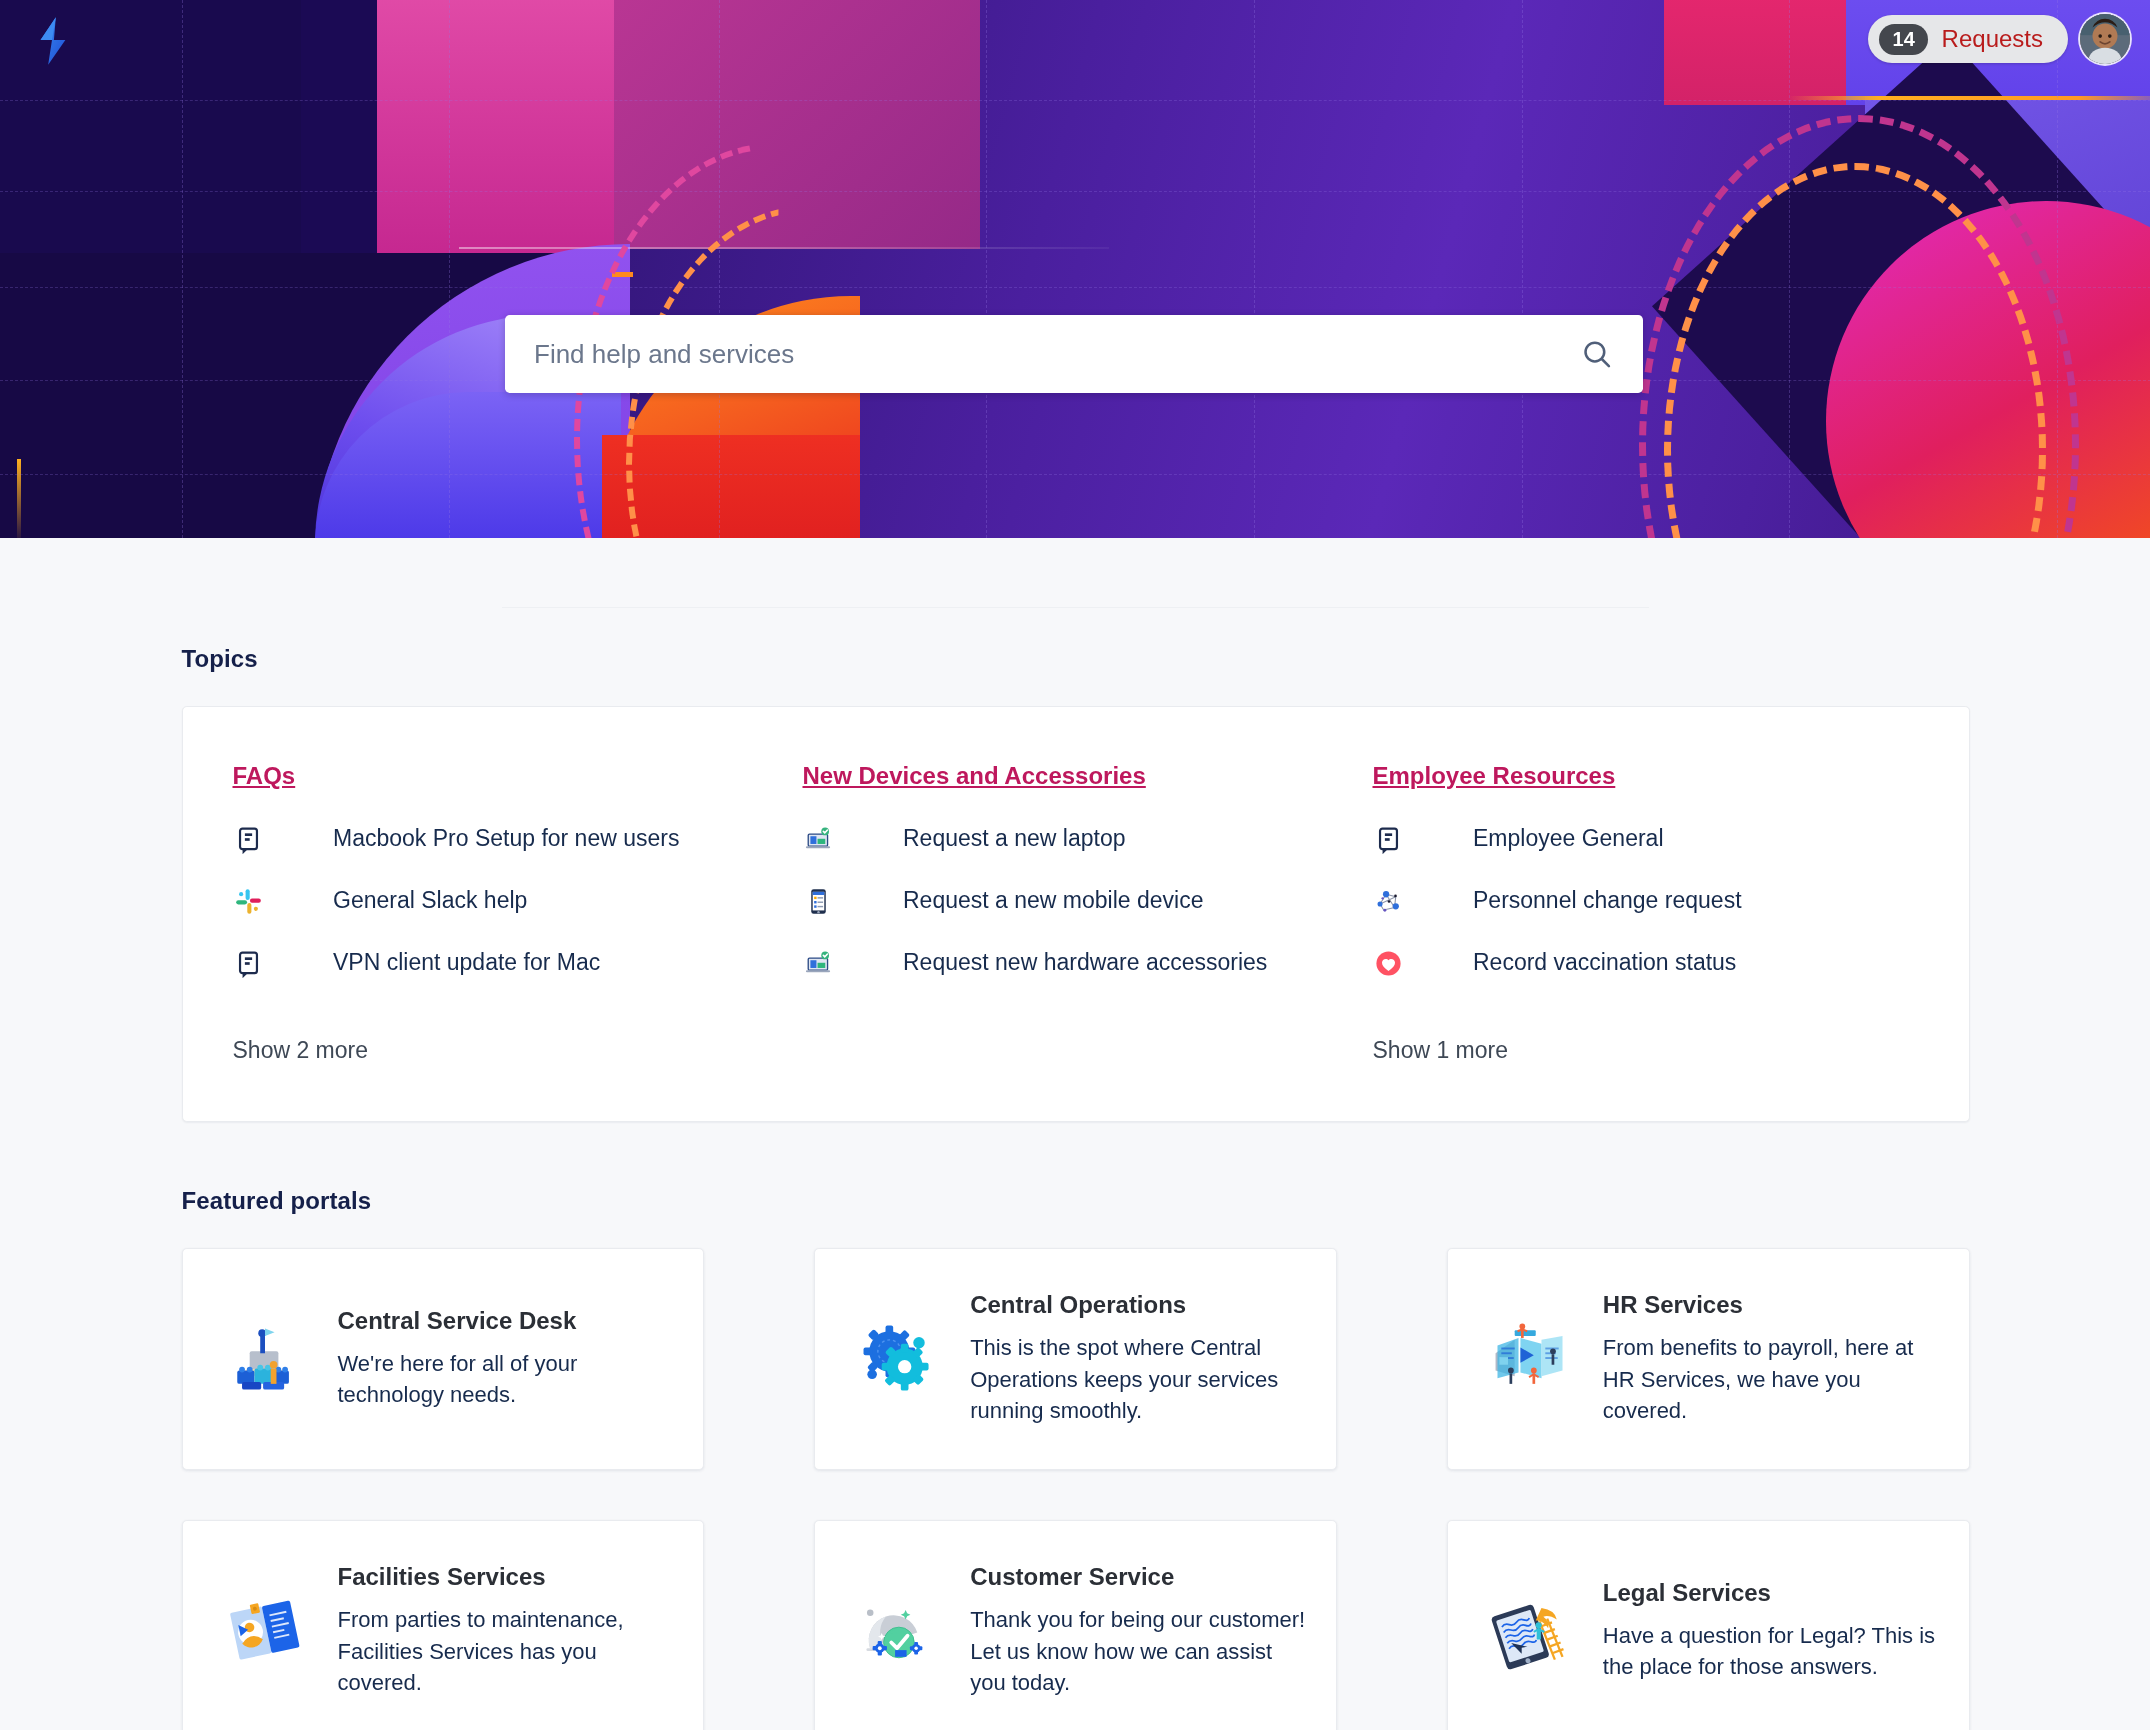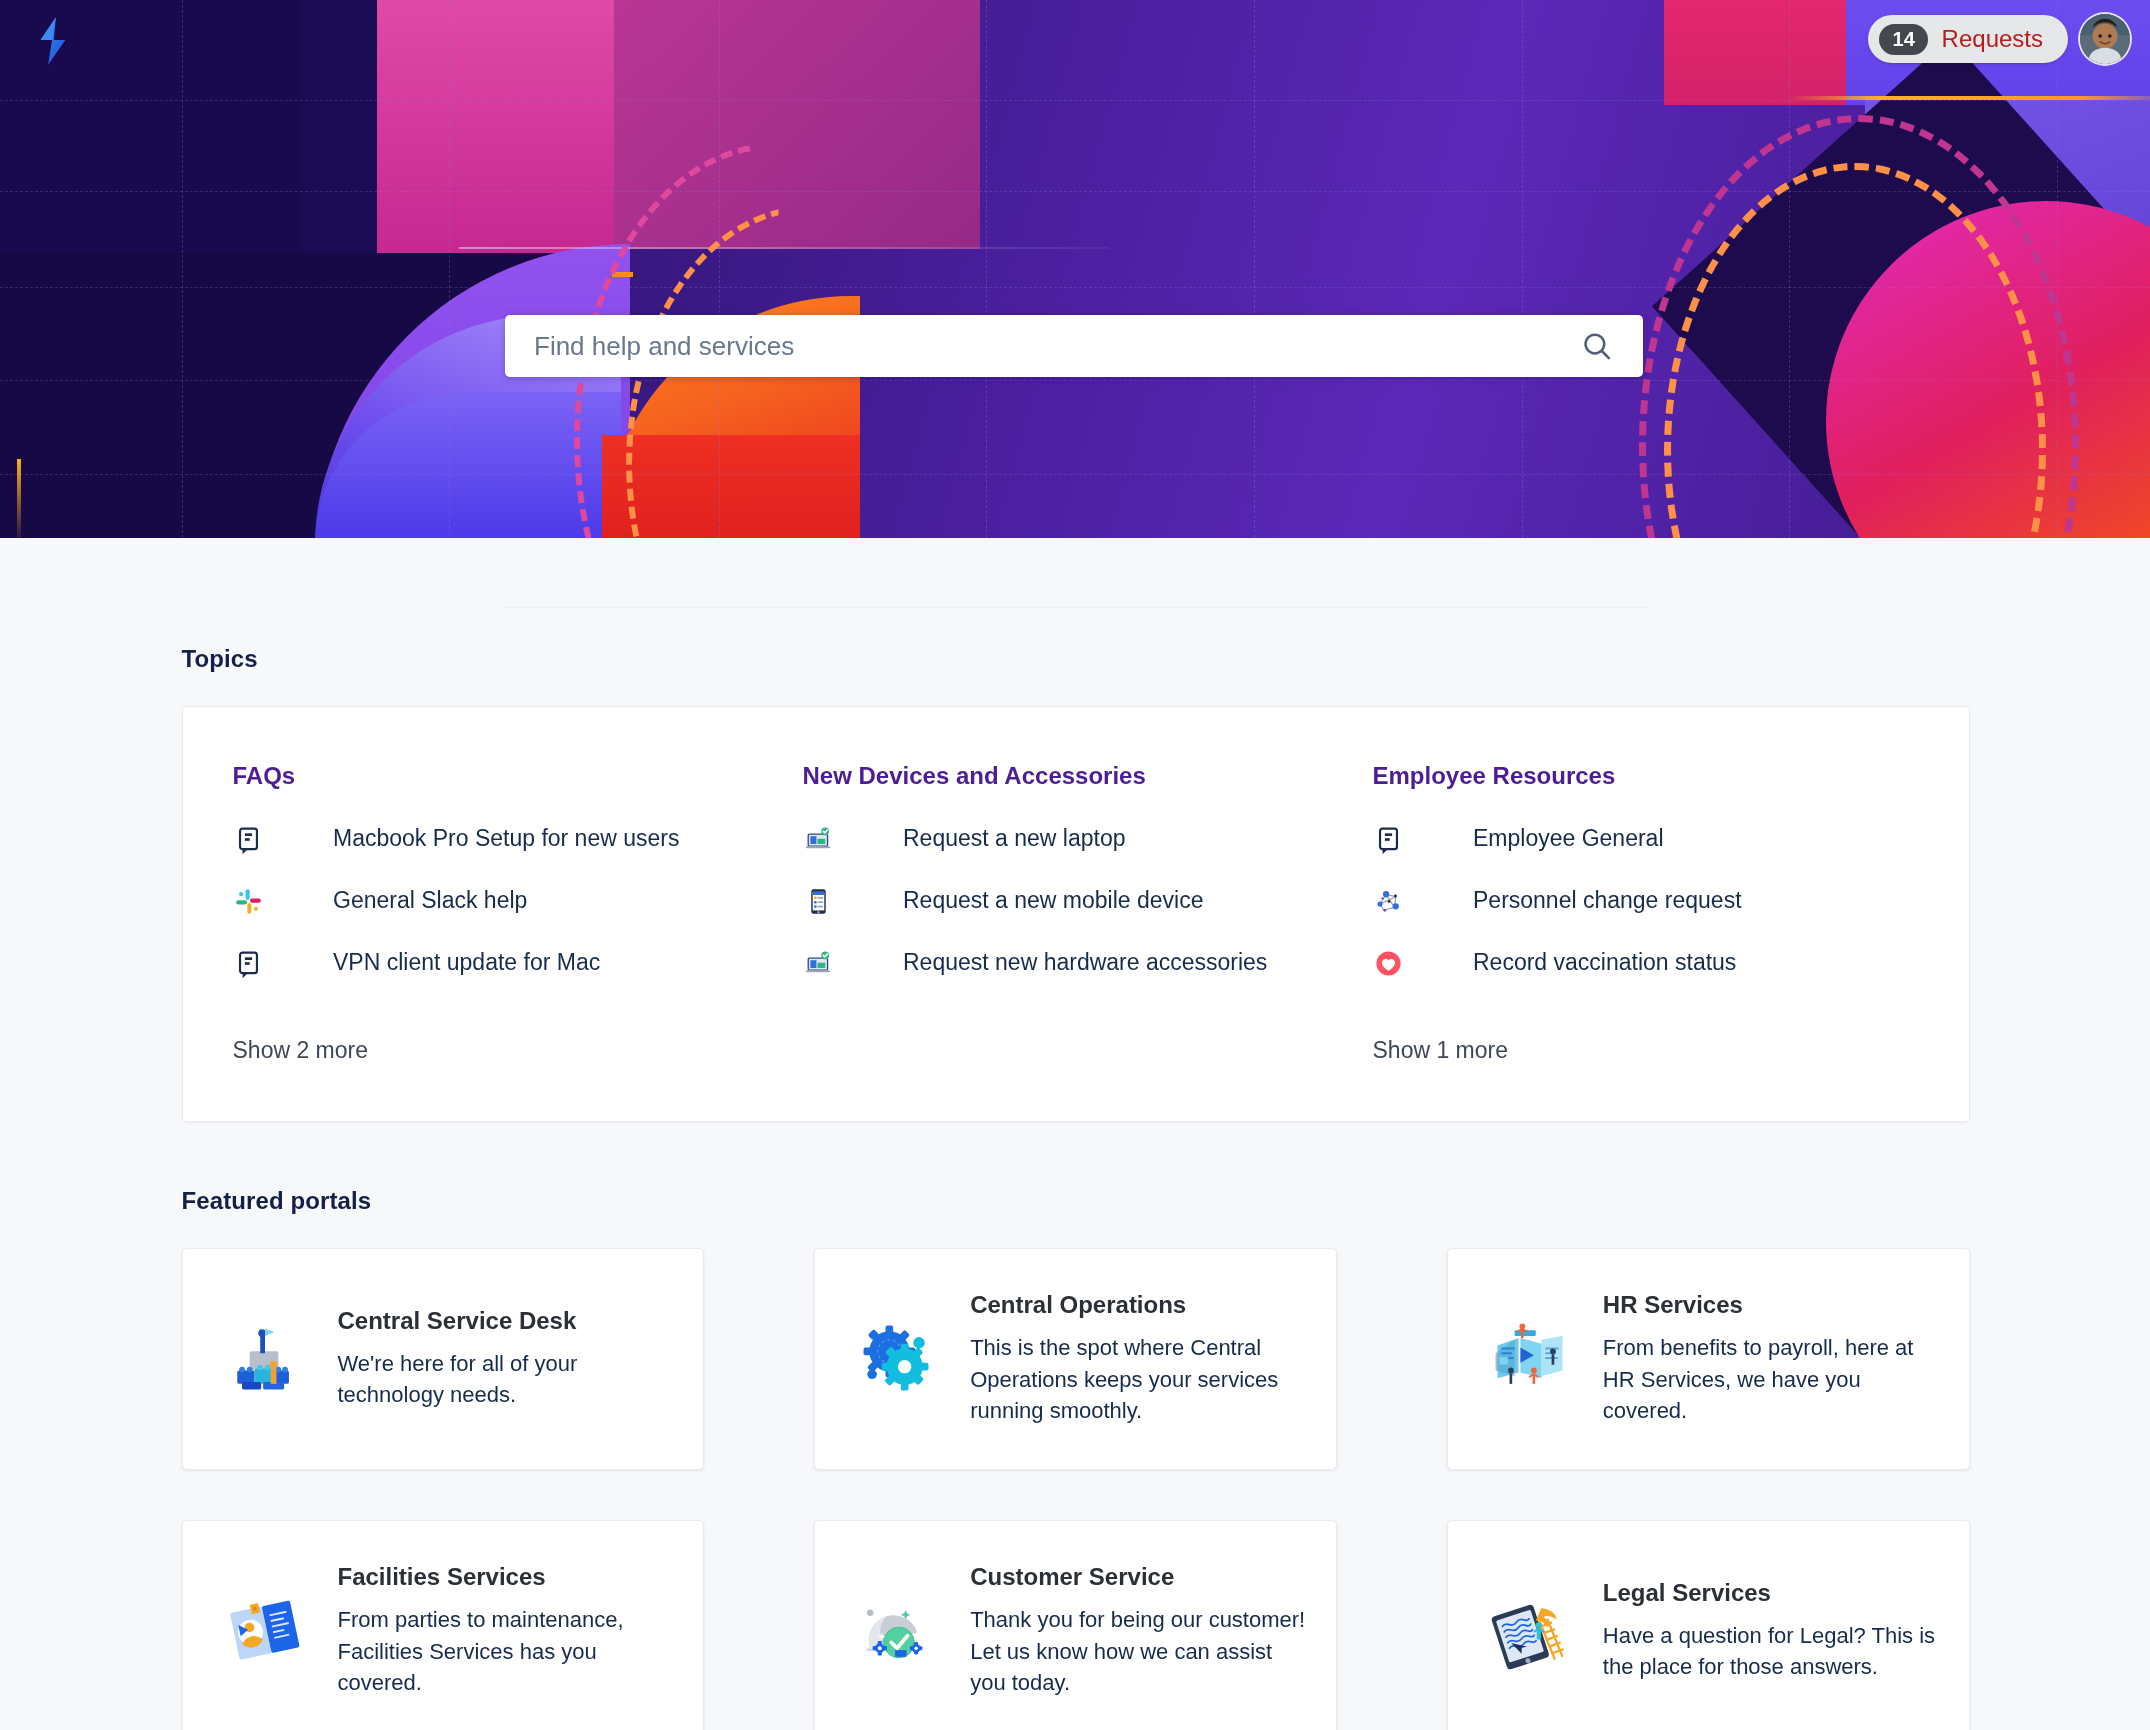--- a/index.html
+++ b/index.html
@@ -213,21 +213,21 @@
     font-size: 37px;
     font-weight: 400;
     letter-spacing: 0.2px;
     margin-bottom: 21px;
     text-shadow: 0 1px 5.7px rgba(30,0,60,.35);
   }
   .search-wrap {
     position: relative;
     background: #ffffff;
     border-radius: 4.8px;
-    height: 62px;
+    height: 78px;
     display: flex;
     align-items: center;
     box-shadow: 0 1.9px 7.6px rgba(20,0,50,.22);
   }
   .search-input {
     border: none;
     outline: none;
     background: transparent;
     font-family: "Liberation Sans", sans-serif;
     font-size: 26px;
@@ -279,22 +279,23 @@
     border-radius: 4.8px;
     padding: 55px 50px 57px 50px;
     box-shadow: 0 1px 1.9px rgba(9,30,66,.06);
     display: flex;
   }
   .topic-col { width: 570px; }
   .topic-col:last-child { width: auto; }
   .topic-head {
     font-size: 24px;
     font-weight: 700;
-    color: #4c1d95;
+    color: #be185d;
     margin-bottom: 32.5px;
+    text-decoration: underline;
   }
   .topic-item {
     display: flex;
     align-items: center;
     gap: 20px;
     margin-bottom: 28px;
     min-height: 34px;
   }
   .topic-item .ic {
     width: 32.5px; height: 32.5px;

